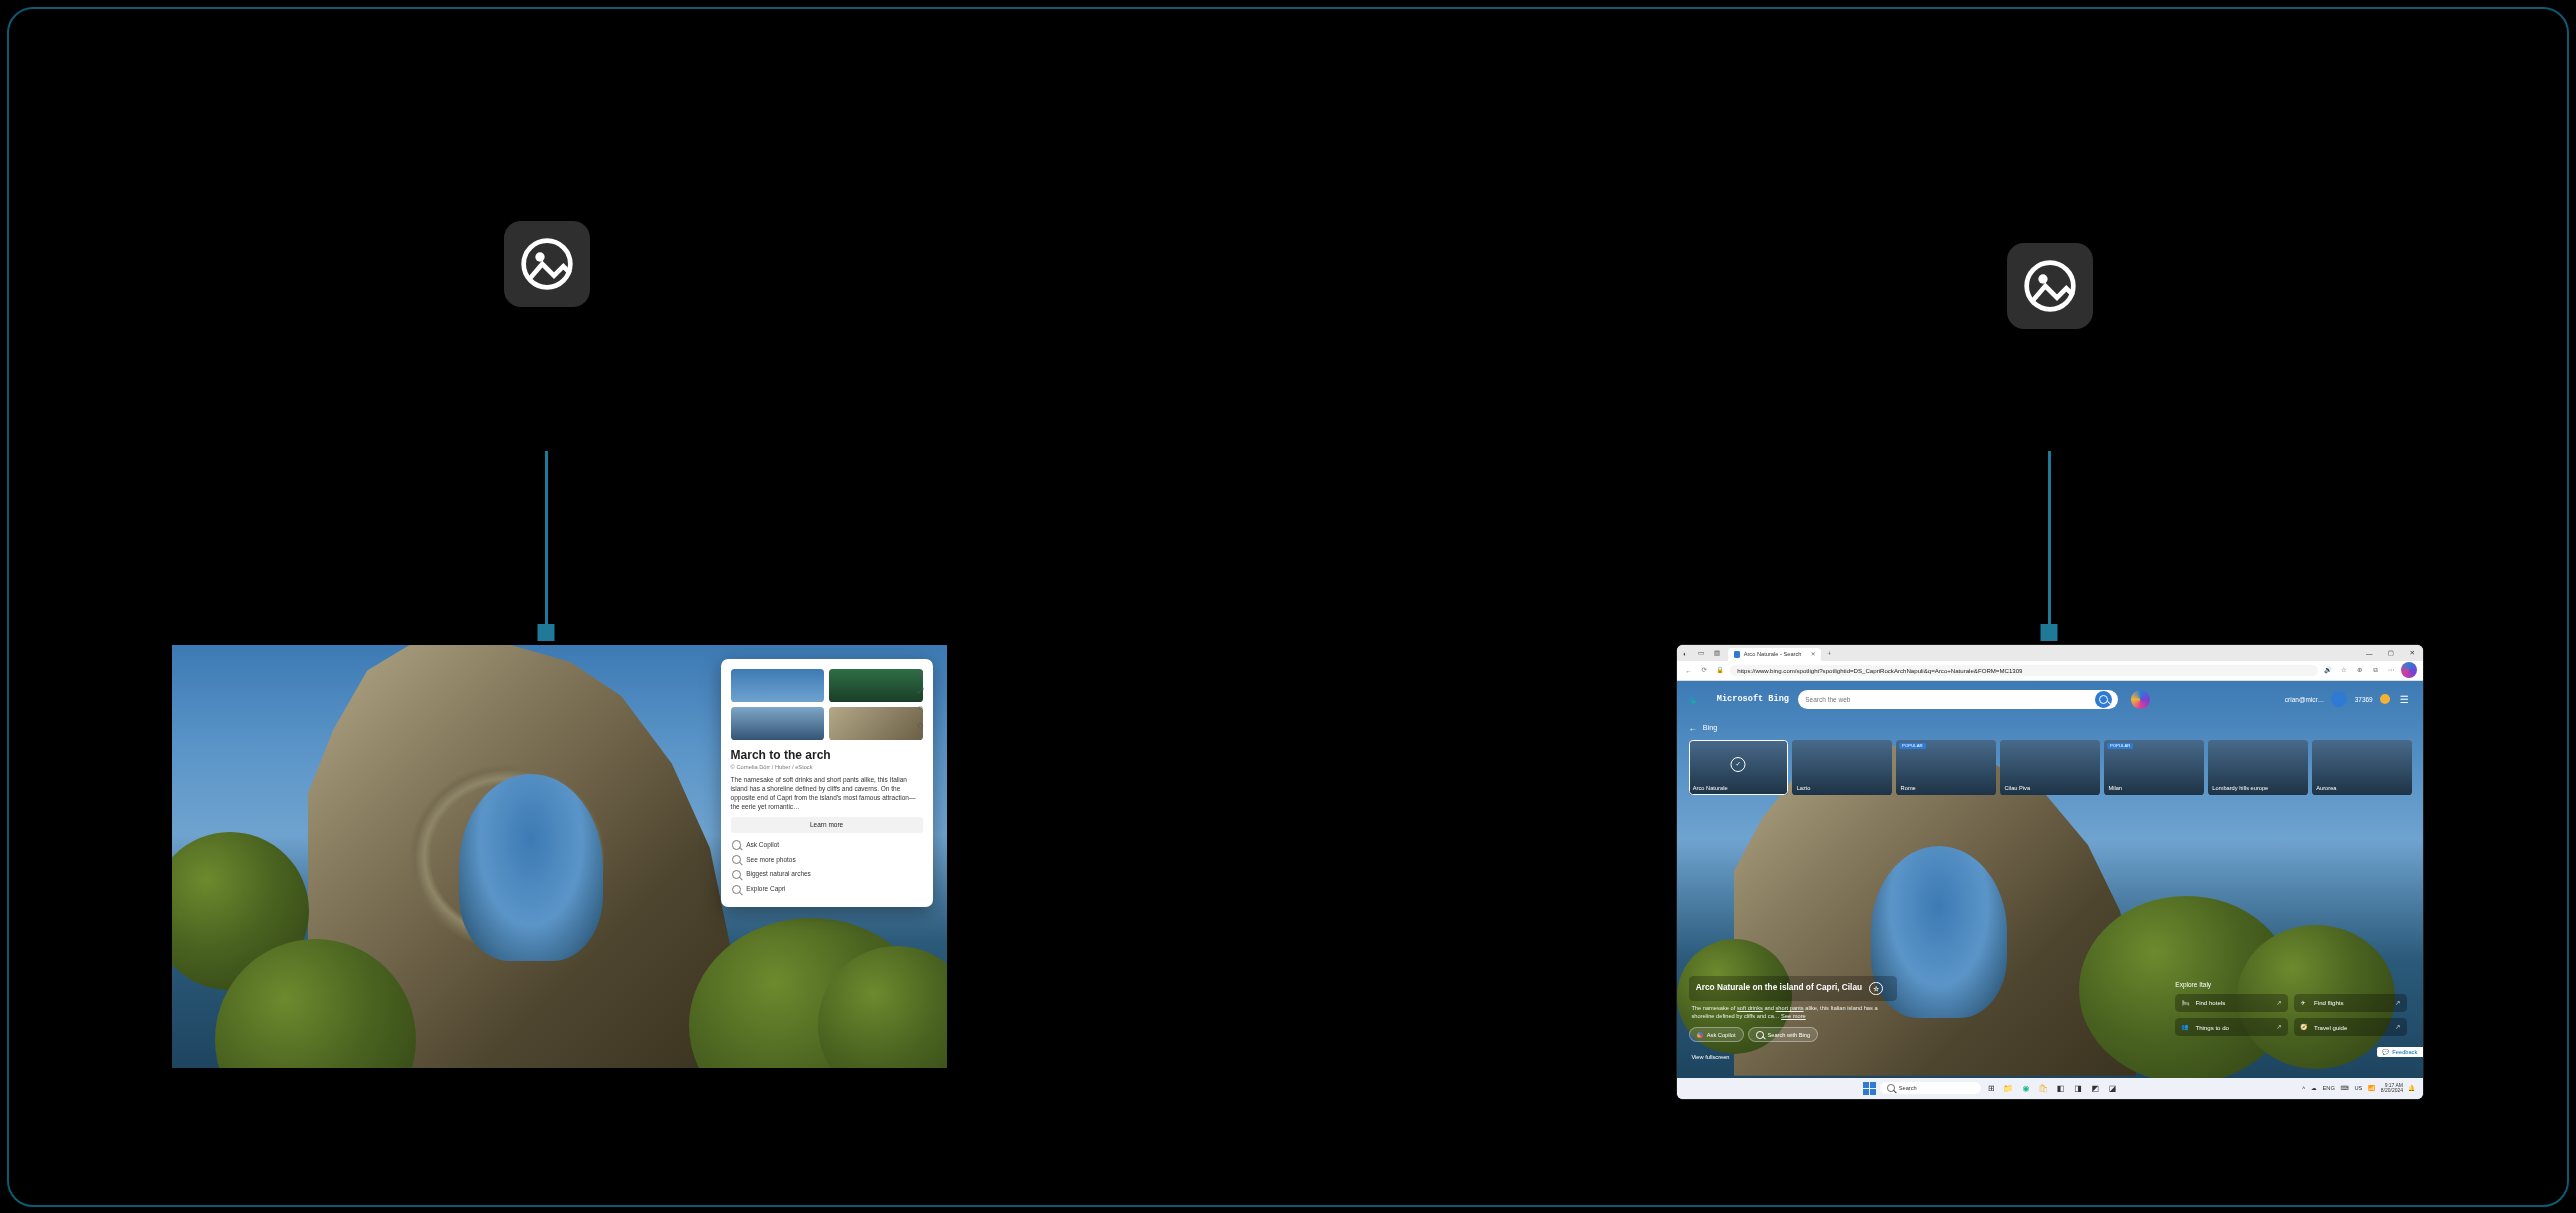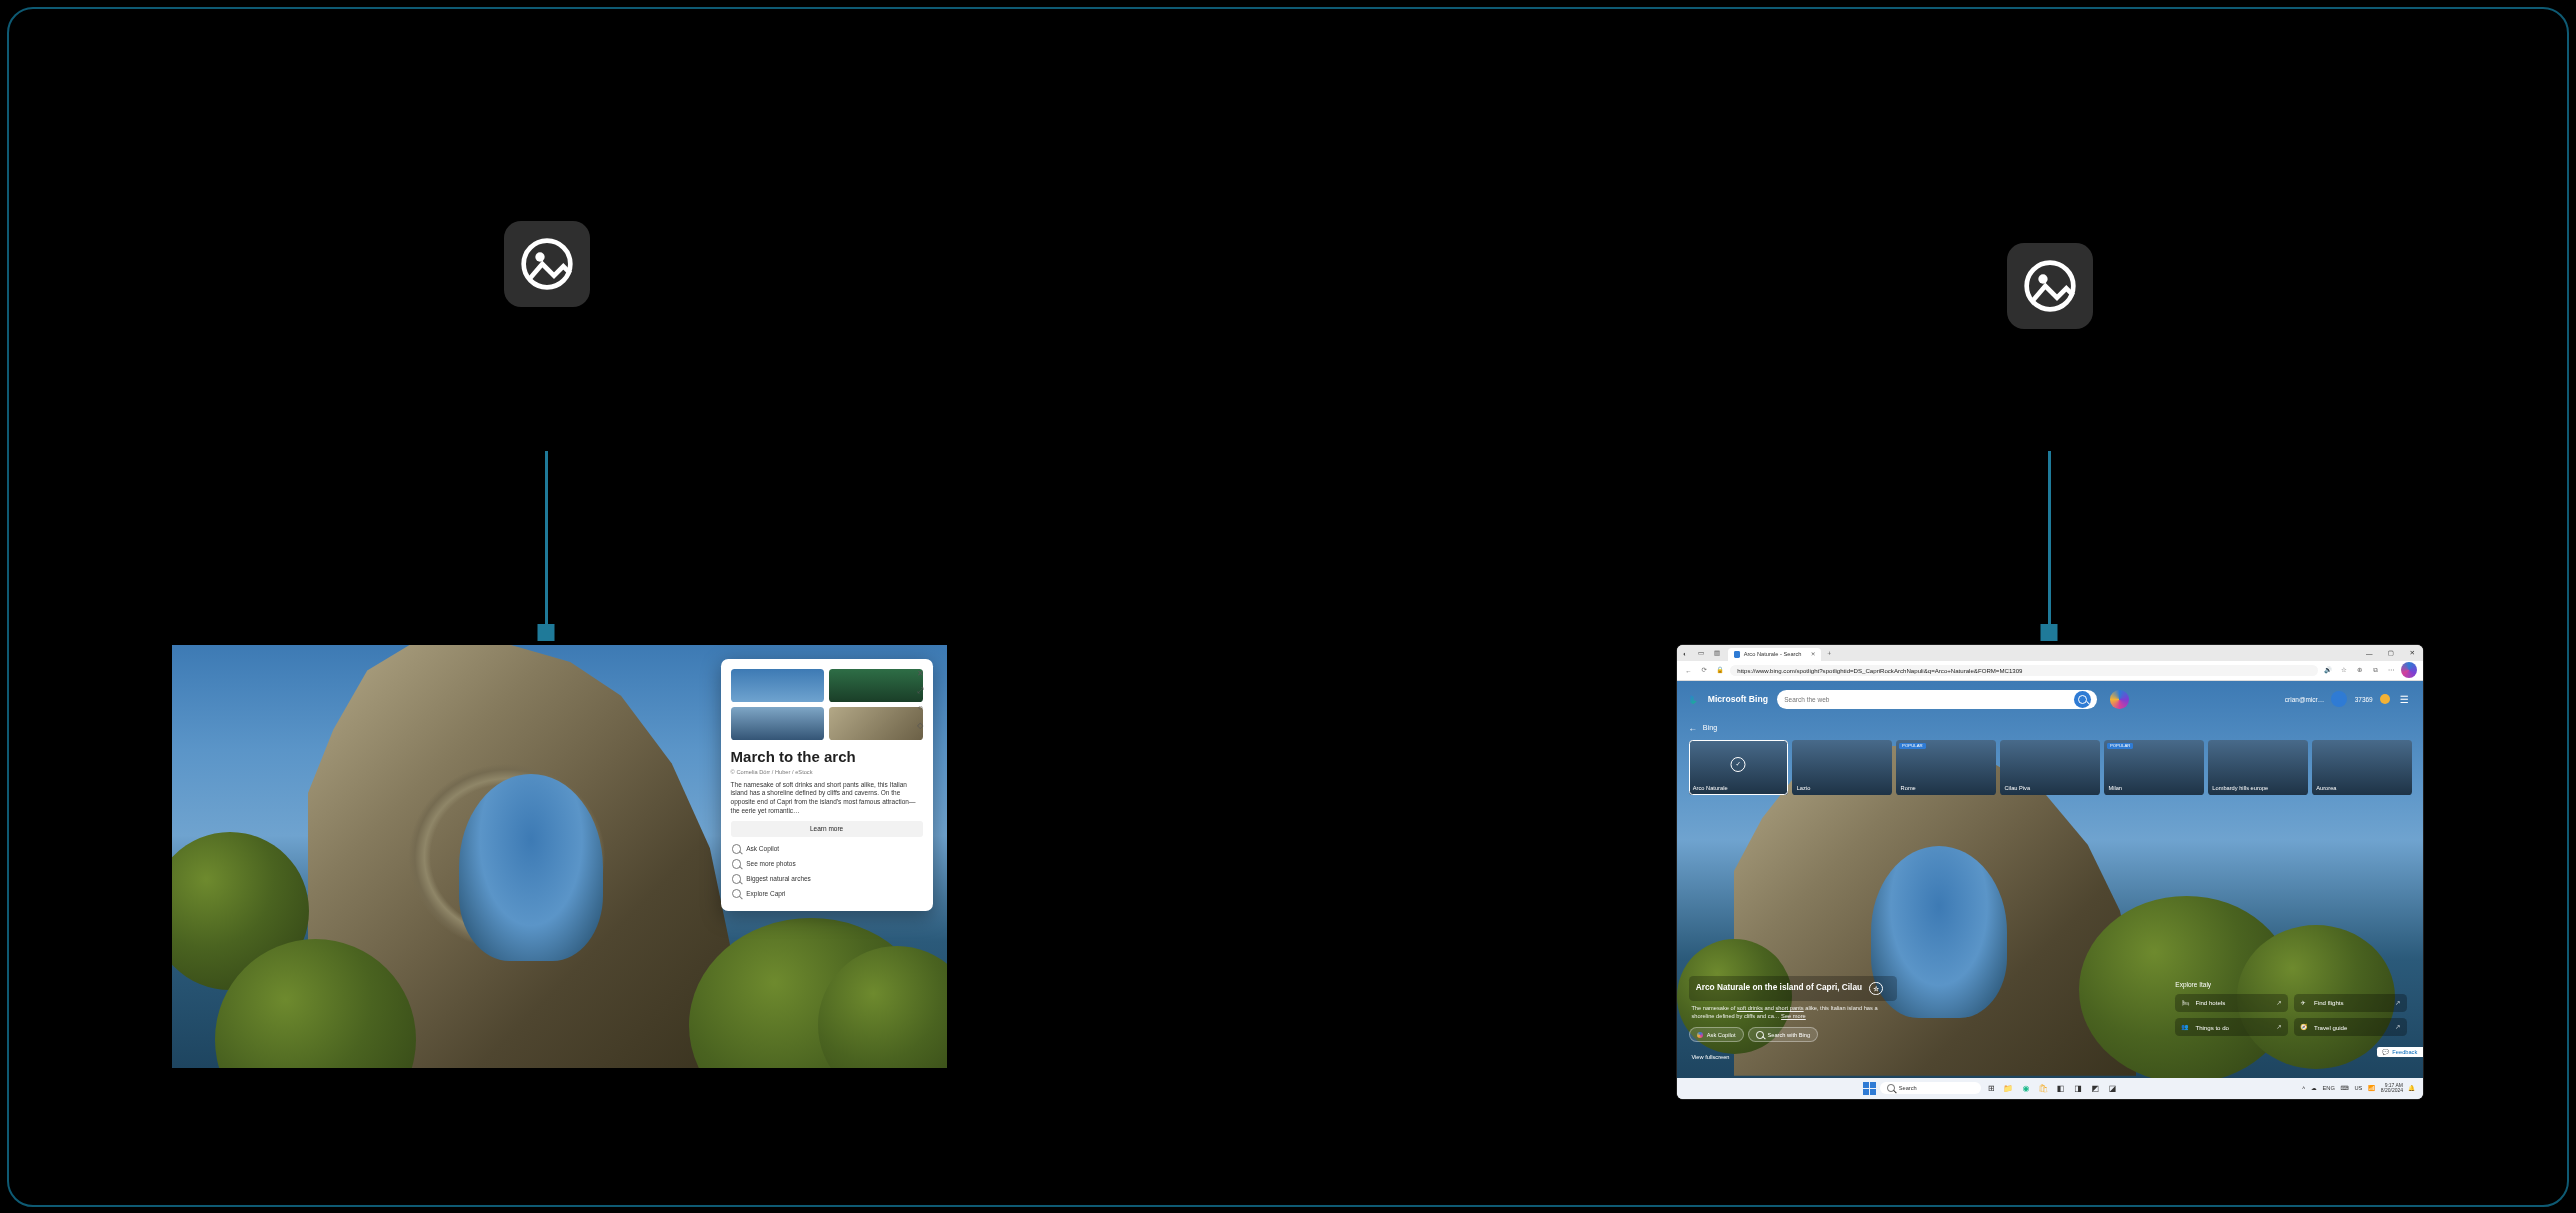--- a/index.html
+++ b/index.html
@@ -23,21 +23,21 @@
 
   .card{position:absolute;right:14.4px;top:14.4px;width:192px;background:#fff;border-radius:7.2px;box-shadow:0 5.7px 20px rgba(0,0,0,.35);padding:10px;color:#1f1f1f;font-size:6.5px;line-height:1.35;}
   .card .thumbs{display:grid;grid-template-columns:1fr 1fr;gap:4.3px;margin-bottom:7.2px;}
   .thumb{height:33px;border-radius:3.6px;}
   .thumb.t1{background:linear-gradient(to bottom,#3d7ab4,#6fa3cf);}
   .thumb.t2{background:linear-gradient(to bottom,#2e6e46,#1a3e28);}
   .thumb.t3{background:linear-gradient(to bottom,#7ea6c6,#345576);}
   .thumb.t4{background:linear-gradient(135deg,#b3a887,#6b6046);}
   .card .iconcol{position:absolute;right:7.2px;top:10px;display:flex;flex-direction:column;gap:7.2px;}
   .card .iconcol span{width:10px;height:10px;display:flex;align-items:center;justify-content:center;color:#555;font-size:8px;cursor:pointer;}
-  .card h3{margin:2.9px 0 1.4px;font-size:15px;font-weight:600;}
+  .card h3{margin:2.9px 0 1.4px;font-size:12px;font-weight:600;}
   .card .credit{color:#7a7a7a;font-size:5.7px;margin-bottom:4.3px;}
   .card .desc{font-size:6.5px;color:#333;margin-bottom:5.7px;}
   .card .learn{background:#f2f2f2;border-radius:2.9px;text-align:center;padding:3.6px 0;font-size:6.5px;margin-bottom:4.3px;cursor:pointer;}
   .card .row{display:flex;align-items:center;gap:5px;padding:2.9px 1.4px;font-size:6.5px;color:#333;cursor:pointer;}
   .card .row .ic{width:7.2px;height:7.2px;opacity:.65;}
 
   
   .right-shot{position:absolute;left:1677px;top:645px;width:746px;height:454px;background:#f0f0f0;border-radius:5.7px;overflow:hidden;box-shadow:0 0 0 0.7px #2a2a2a;}
   .titlebar{height:16px;background:#e9e9e9;display:flex;align-items:center;font-size:5.7px;color:#333;}
   .taby{display:flex;align-items:center;height:16px;}
@@ -54,21 +54,21 @@
   .bing{position:relative;height:calc(100% - 16px - 18.7px - 21.5px);background:#fff;}
   .bing-sky{position:absolute;inset:0;background:linear-gradient(to bottom,#3d7ab4 0%,#5b95c8 25%,#6fa3cf 40%,#2b5a7a 70%,#1e4560 100%);}
   .bing .rock2{position:absolute;left:57px;top:65px;width:402px;height:330px;background:linear-gradient(135deg,#b3a887 0%,#857a5d 30%,#6b6046 50%,#4f4630 70%,#3a331f 100%);clip-path:polygon(0% 100%,0% 38%,7% 22%,16% 8%,26% 0%,50% 0%,64% 5%,77% 14%,88% 30%,96% 50%,100% 72%,100% 100%);}
   .bing .hole2{position:absolute;left:194px;top:165px;width:136px;height:172px;background:radial-gradient(ellipse at 50% 35%,#3d7ab4 0%,#5b95c8 50%,#1e4560 100%);border-radius:50% 50% 35% 35%;}
   .bing .fl{position:absolute;border-radius:50%;background:radial-gradient(circle at 35% 30%,#6e8a2e 0%,#4a6320 45%,#2e3f14 100%);}
   .bing .fl.a{left:402px;top:215px;width:215px;height:187px;}
   .bing .fl.b{left:560px;top:244px;width:158px;height:144px;}
   .bing .fl.c{left:0;top:258px;width:115px;height:115px;}
 
   .bhdr{position:absolute;top:0;left:0;right:0;height:37px;display:flex;align-items:center;padding:0 11.5px;gap:8.6px;color:#fff;}
-  .blogo{font-size:8.6px;font-weight:600;display:flex;align-items:flex-end;gap:10px;}
+  .blogo{font-size:8.6px;font-weight:600;display:flex;align-items:flex-end;gap:19px;font-family:Liberation Mono, monospace;}
   .blogo .b{width:9.3px;height:9.3px;background:linear-gradient(135deg,#2f7bd4,#19b889);clip-path:polygon(20% 0%,55% 18%,55% 58%,88% 72%,50% 100%,20% 82%);}
   .bhdr .search{flex:0 0 309px;height:18.7px;background:#fff;border-radius:14.4px;display:flex;align-items:center;padding:0 5.7px;}
   .bhdr .search input{border:0;outline:0;flex:1;font-size:6.5px;color:#555;background:transparent;}
   .bhdr .sbtn{width:17px;height:17px;border-radius:50%;background:#2f7bd4;color:#fff;display:flex;align-items:center;justify-content:center;font-size:8px;}
   .bhdr .chat{width:18.7px;height:18.7px;border-radius:50%;background:conic-gradient(#2f7bd4,#7a3fd4,#d43f9a,#f4b235,#2f7bd4);margin-left:4.3px;}
   .bhdr .spacer{flex:1;}
   .bhdr .acct{display:flex;align-items:center;gap:7.2px;font-size:6.5px;}
   .bhdr .avatar{width:16px;height:16px;border-radius:50%;background:#2f7bd4;}
   .bhdr .coin{width:10px;height:10px;border-radius:50%;background:#f4b235;}
   .bhdr .ham{width:14.4px;height:14.4px;display:flex;align-items:center;justify-content:center;color:#fff;font-size:10px;}

